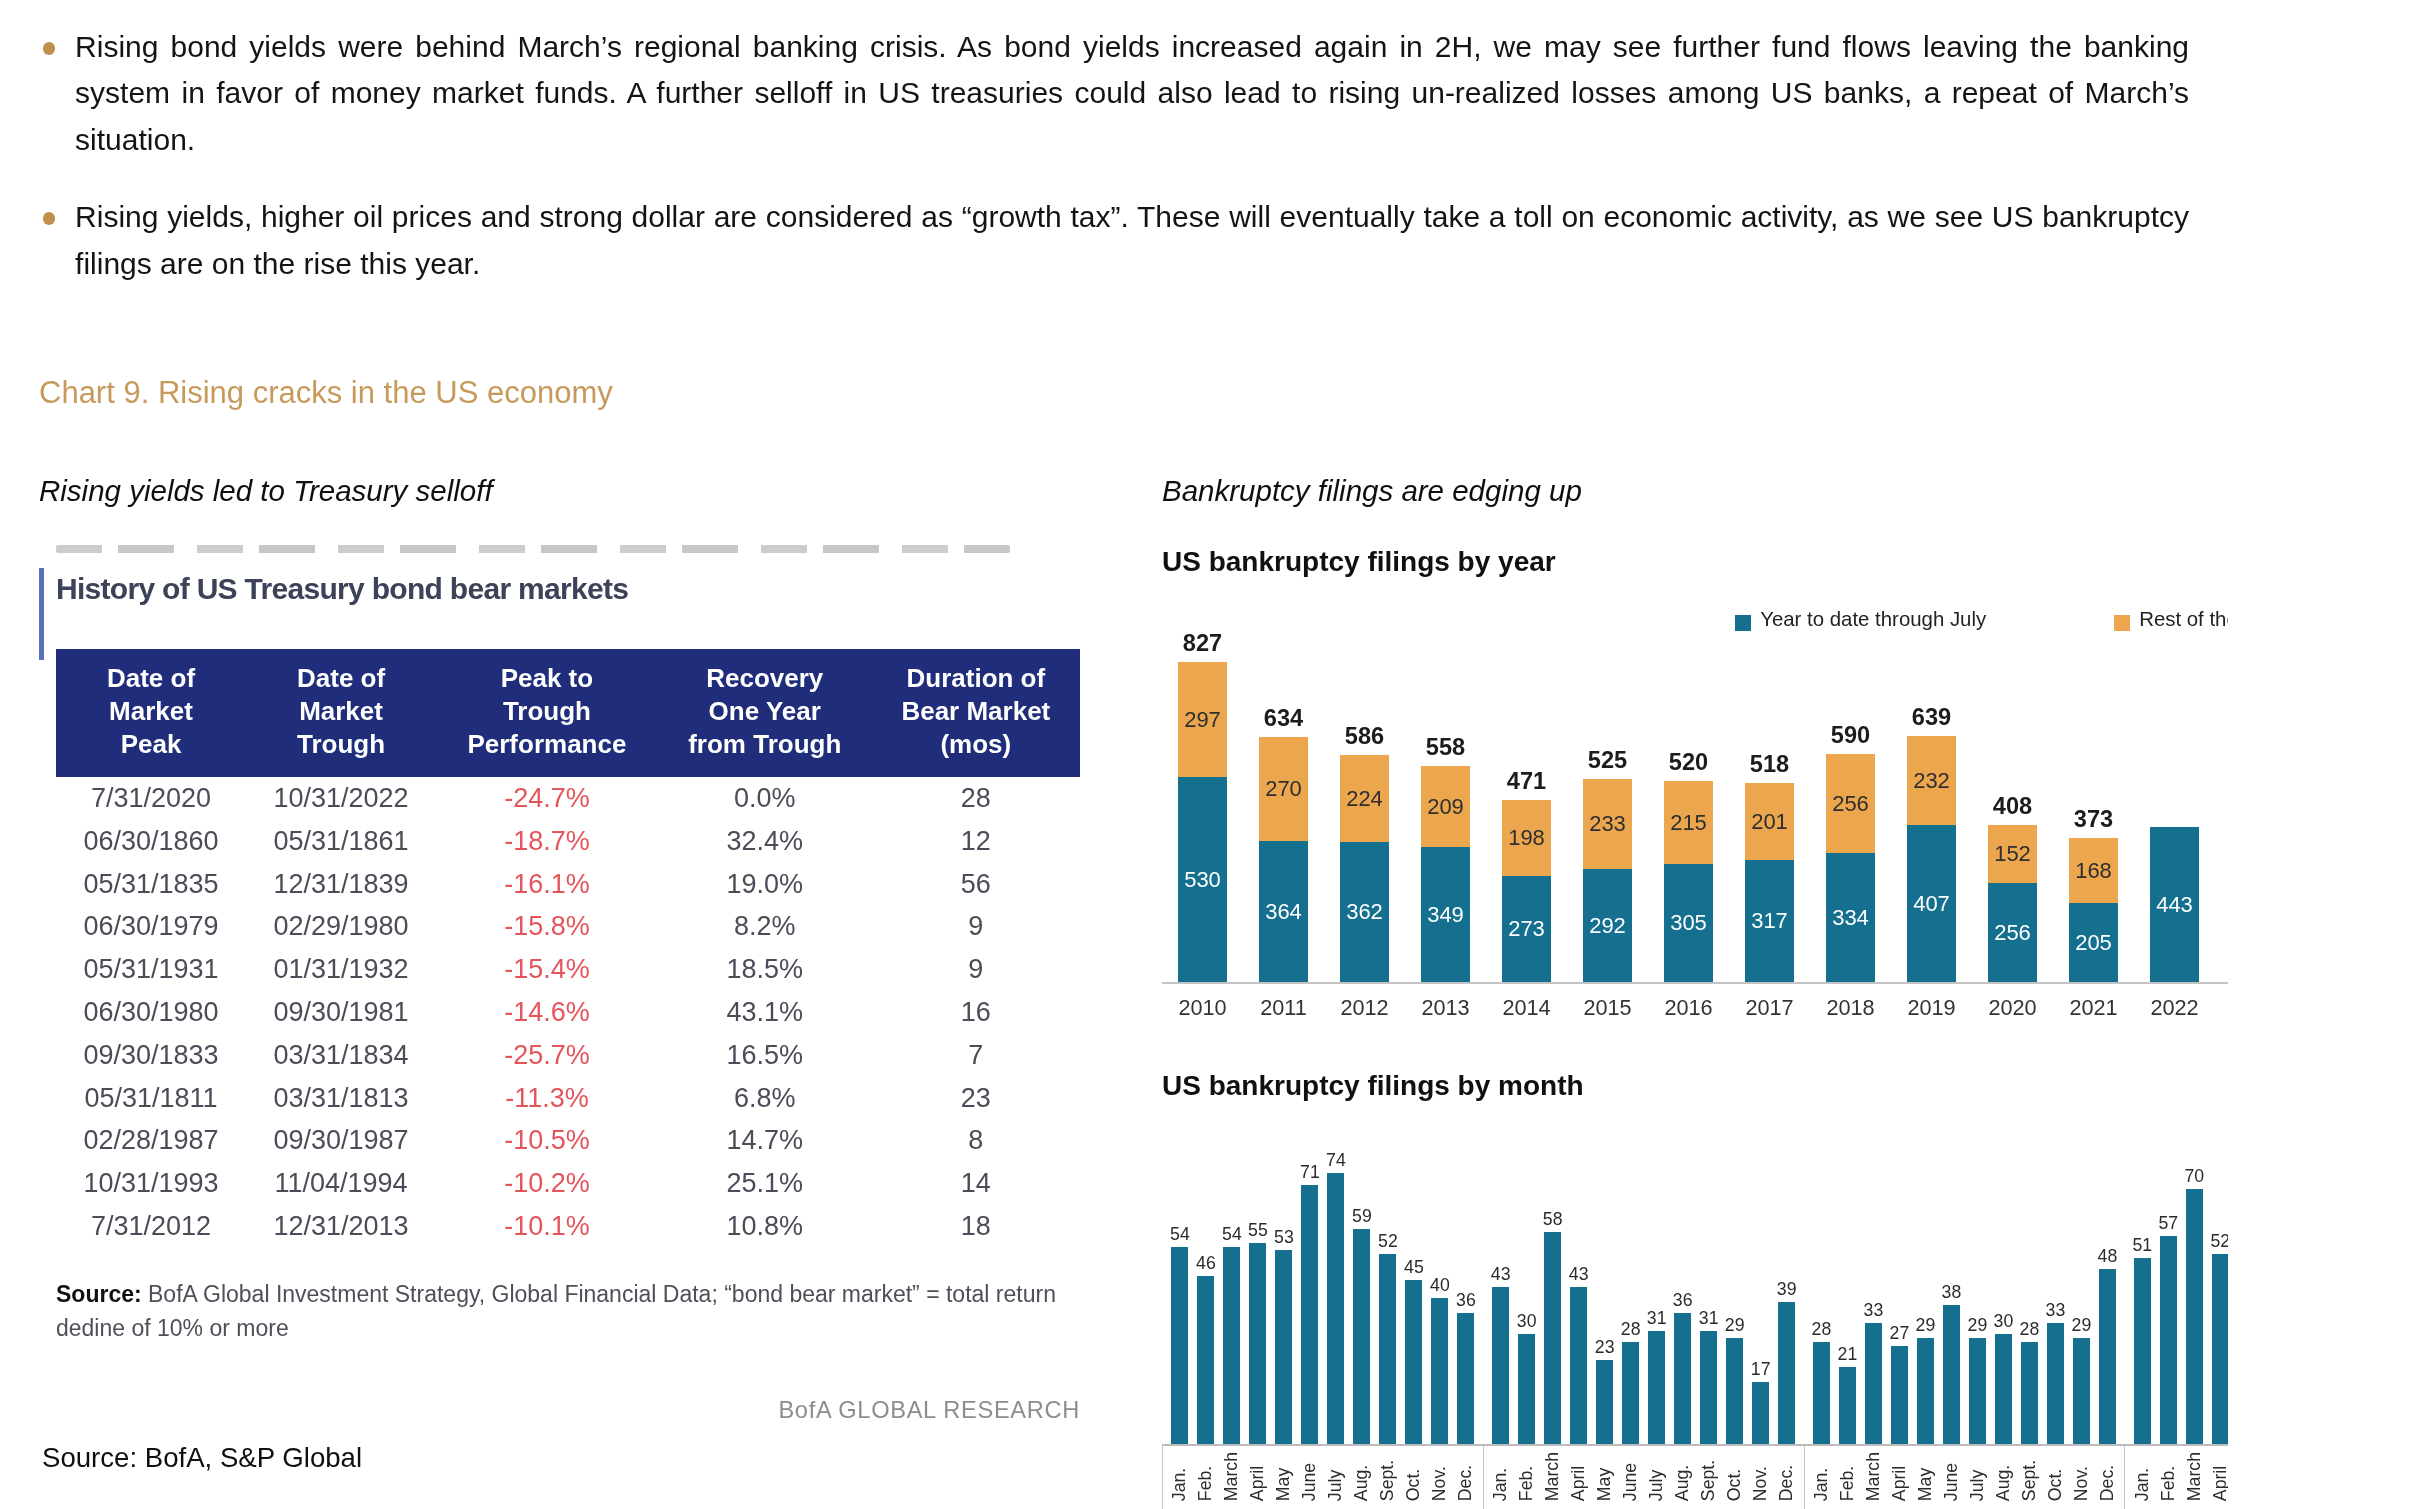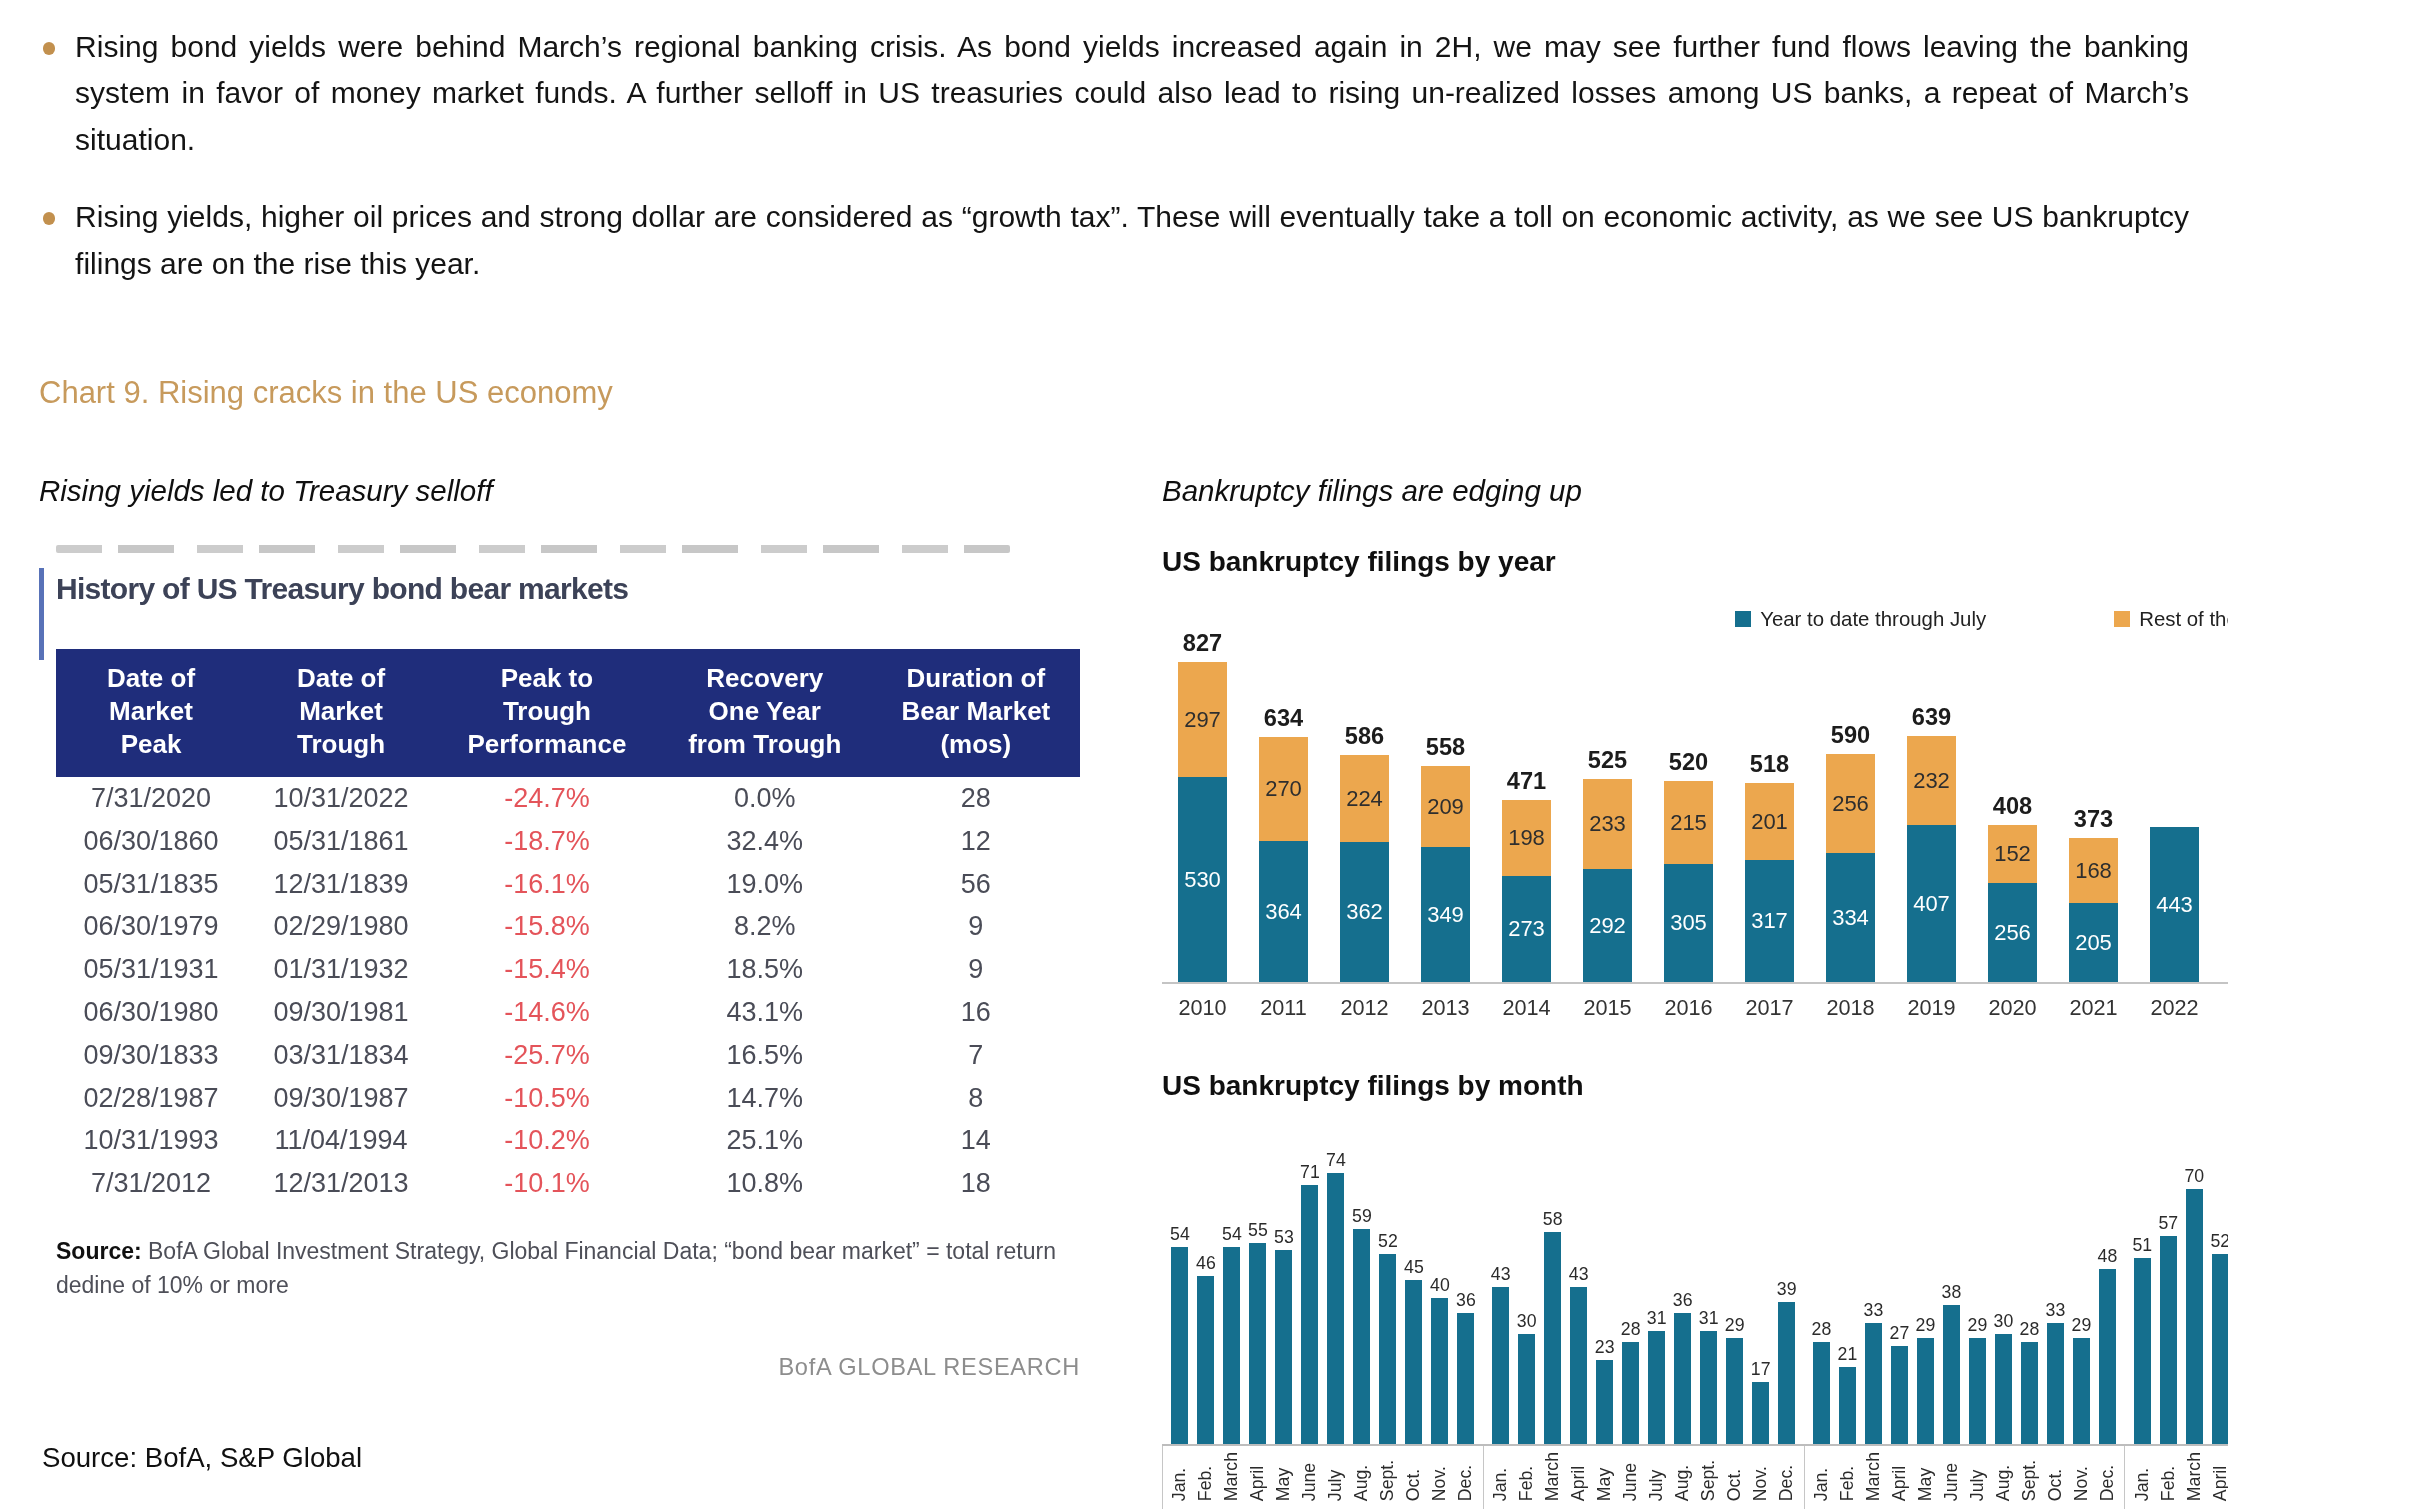--- a/index.html
+++ b/index.html
@@ -28,21 +28,21 @@
            padding:13px 3.9px 15.8px;white-space:pre-line;text-align:center;vertical-align:top;}
   .bear td{font-size:27px;color:#4a4c57;text-align:center;padding:5.9px 3.9px;}
   .bear td.neg{color:#e4545a;}
   .src{margin-top:29px;font-size:23px;color:#4e4f58;width:1024px;line-height:1.5;}
   .src b{color:#101010;}
   .brand{margin-top:51px;font-size:23.6px;color:#8d8d8d;text-align:right;width:1024px;letter-spacing:0.7px;}
   
   .chart-title{font-size:28px;font-weight:700;color:#101010;margin-top:38px;}
   .legend{display:flex;justify-content:flex-end;gap:105px;margin:30px 33px 10.5px 0;
           font-size:20.4px;color:#222;align-items:center;}
-  .lg{display:flex;align-items:center;gap:9.2px;padding-left:23px;}
+  .lg{display:flex;align-items:flex-end;gap:9.2px;padding-left:23px;}
   .sw{width:15.8px;height:15.8px;flex:0 0 auto;}
   .ychart{display:flex;align-items:flex-end;height:341px;border-bottom:2.6px solid #c4c4c4;}
   .ycol{width:81px;display:flex;flex-direction:column;justify-content:flex-end;align-items:center;}
   .ytotal{font-size:23.6px;font-weight:700;color:#1c1c1c;margin-bottom:5.3px;margin-top:33px;}
   .yseg{width:49px;display:flex;align-items:center;justify-content:center;box-sizing:border-box;}
   .yseg.orange{background:#eca74e;color:#2e2e2e;font-size:22px;}
   .yseg.teal{background:#156f8e;color:#fff;font-size:22px;}
   .ylabels{display:flex;margin-top:10.5px;}
   .ylab{width:81px;text-align:center;font-size:21.7px;color:#333;}
   .mchart{display:flex;align-items:flex-end;height:315px;border-bottom:2.6px solid #bdbdbd;margin-top:27.6px;}
@@ -152,20 +152,27 @@
                 <td>16</td>
               </tr>
               <tr>
                 <td>09/30/1833</td>
                 <td>03/31/1834</td>
                 <td class="neg">-25.7%</td>
                 <td>16.5%</td>
                 <td>7</td>
               </tr>
               <tr>
+                <td>05/31/1811</td>
+                <td>03/31/1813</td>
+                <td class="neg">-11.3%</td>
+                <td>6.8%</td>
+                <td>23</td>
+              </tr>
+              <tr>
                 <td>02/28/1987</td>
                 <td>09/30/1987</td>
                 <td class="neg">-10.5%</td>
                 <td>14.7%</td>
                 <td>8</td>
               </tr>
               <tr>
                 <td>10/31/1993</td>
                 <td>11/04/1994</td>
                 <td class="neg">-10.2%</td>

